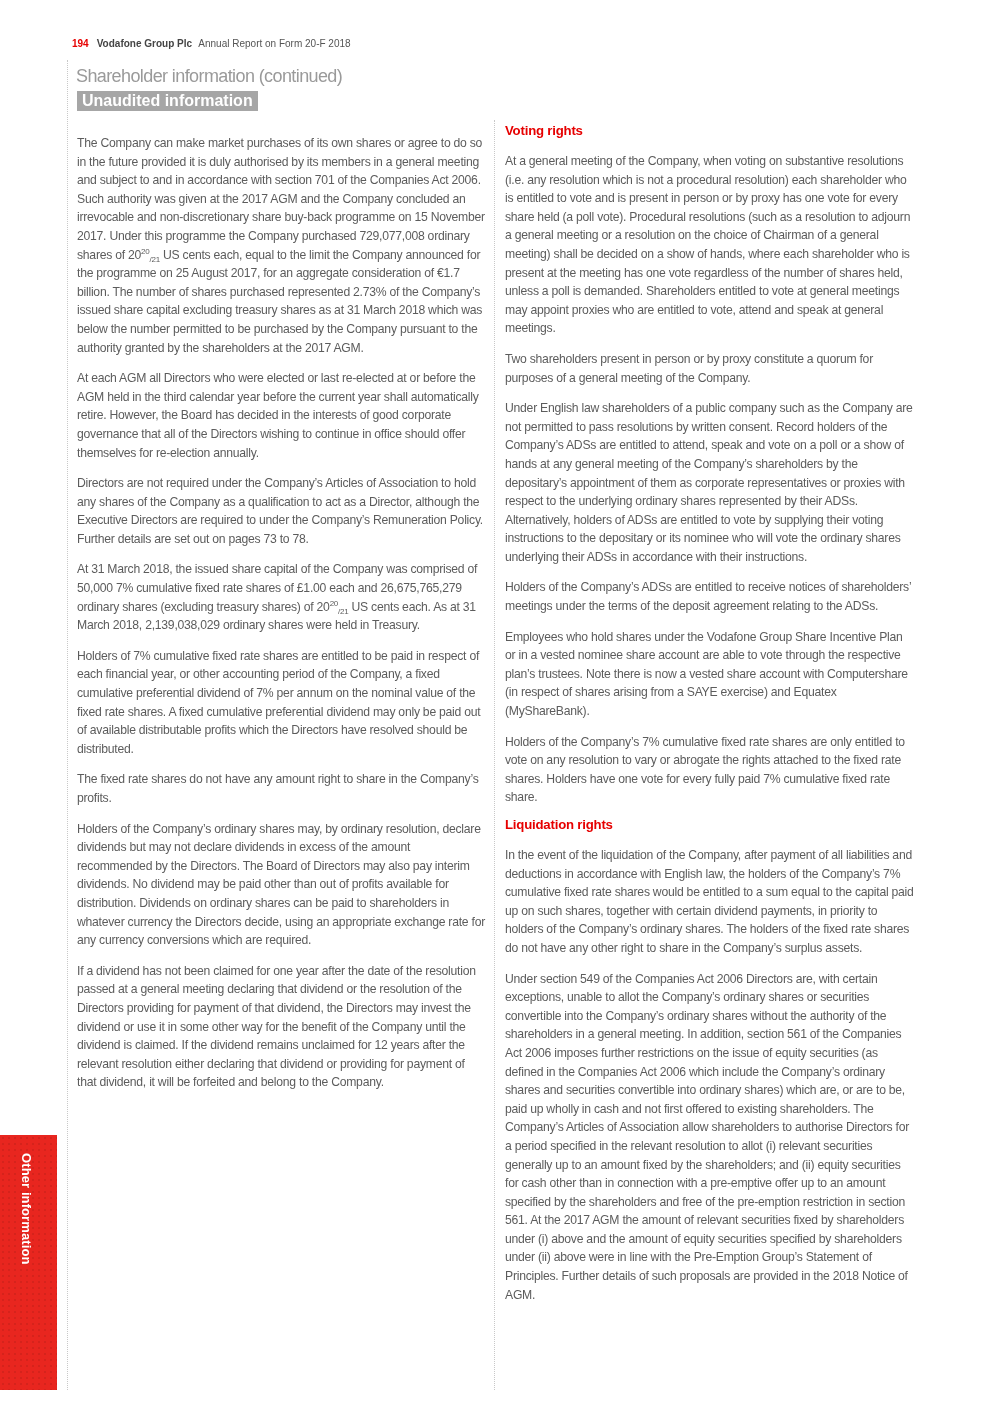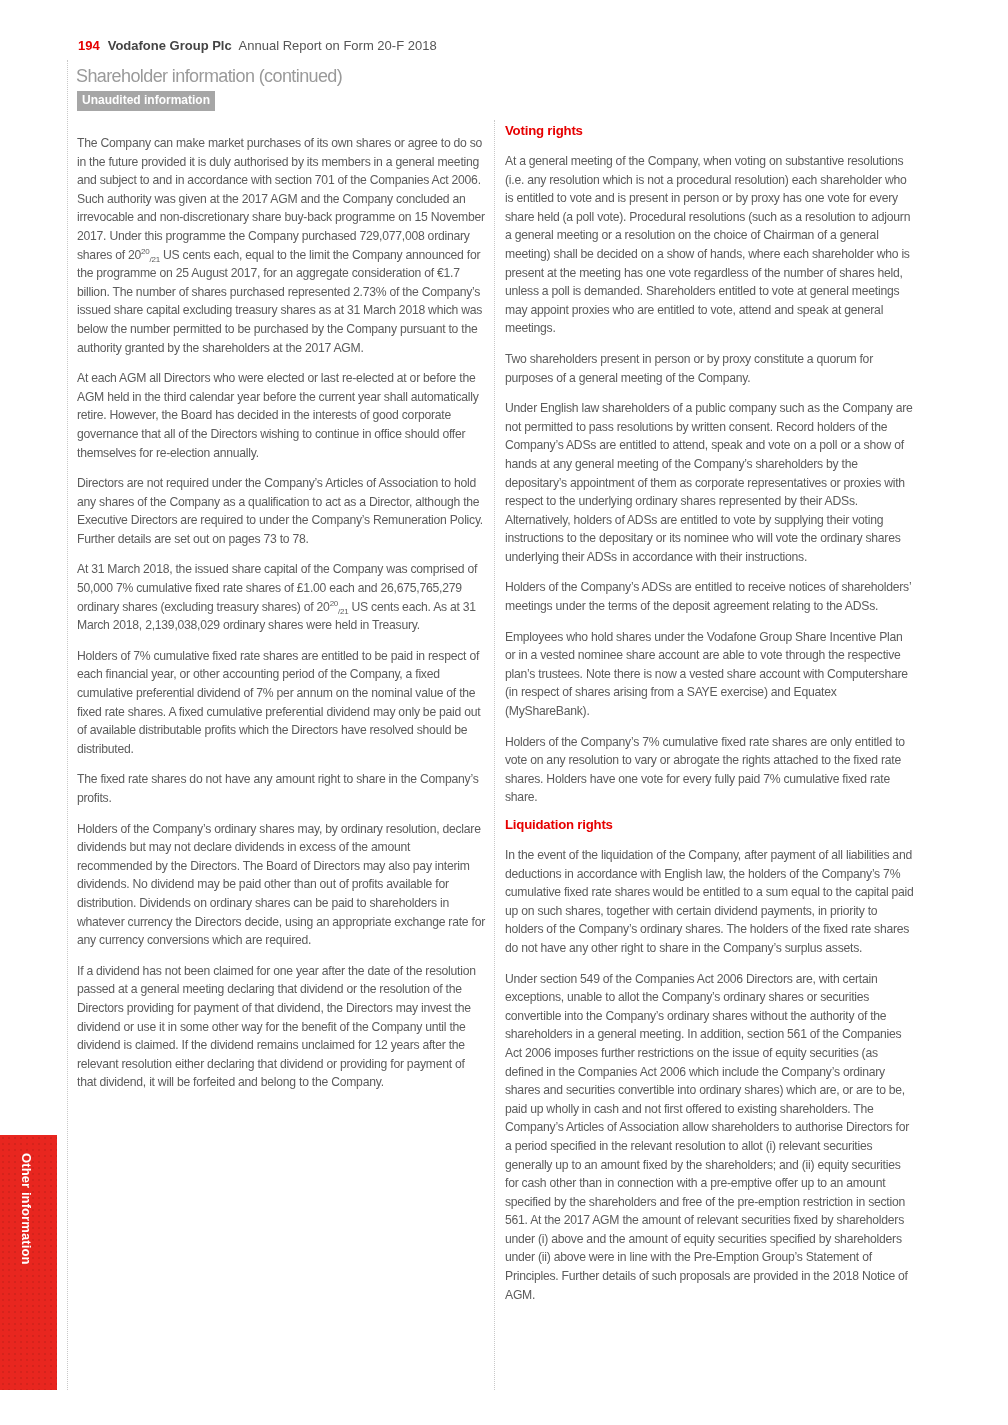--- a/index.html
+++ b/index.html
@@ -1,22 +1,22 @@
 <!DOCTYPE html>
 <html><head>
 <meta charset="utf-8">
 <style>
   html, body { margin: 0; padding: 0; background: #ffffff; }
   body { width: 1008px; height: 1425px; position: relative; overflow: hidden;
          font-family: "Liberation Sans", sans-serif; color: #5a5a5a; }
-  .running-head { position: absolute; left: 78px; top: 38px; font-size: 13px; color: #555; white-space: nowrap; }
+  .running-head { position: absolute; left: 72px; top: 38px; font-size: 10px; color: #555; white-space: nowrap; }
   .running-head .pg { color: #e60000; font-weight: bold; margin-right: 8px; }
   .running-head .co { color: #444; font-weight: bold; margin-right: 4px; }
   .page-title { position: absolute; left: 76px; top: 60px; font-size: 18px; color: #9a9a9a; font-weight: normal; letter-spacing: -0.6px; margin: 0; line-height: 32px; text-align: right; }
-  .badge { position: absolute; left: 77px; top: 91px; background: #a6a6a6; color: #ffffff; font-weight: bold; font-size: 12px; padding: 2px 5px 3px 5px; line-height: 15px; }
+  .badge { position: absolute; left: 77px; top: 91px; background: #a6a6a6; color: #ffffff; font-weight: bold; font-size: 16px; padding: 2px 5px 3px 5px; line-height: 15px; }
   .vline { position: absolute; top: 60px; width: 0; border-left: 1px dotted #c8c8c8; }
   .col { position: absolute; top: 122px; width: 410px; font-size: 12.2px; line-height: 18.6px; letter-spacing: -0.25px; color: #5c5c5c; }
   .col p { margin: 12px 0 9px 0; }
   .col h3 { margin: 0; color: #e60000; font-size: 13.2px; font-weight: bold; line-height: 18px; letter-spacing: -0.2px; }
   .col h2 { margin: 12px 0 2px 0; color: #e60000; font-size: 17px; font-weight: bold; line-height: 22px; letter-spacing: -0.3px; }
   .col sup, .col sub { font-size: 8px; line-height: 0; }
   .side-tab { position: absolute; left: 0; top: 1135px; width: 57px; height: 255px; background: #e8261f;
               background-image: radial-gradient(rgba(0,0,0,0.18) 0.6px, transparent 0.8px); background-size: 6px 6px; }
   .side-tab span { position: absolute; left: 19px; top: 18px; writing-mode: vertical-rl; color: #ffffff; font-weight: bold; font-size: 13px; letter-spacing: 0.1px; }
 </style>

